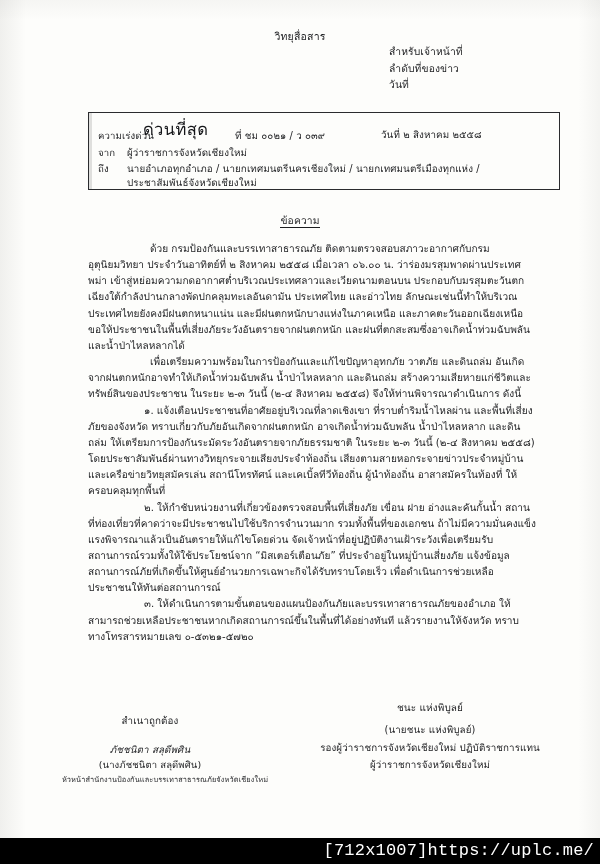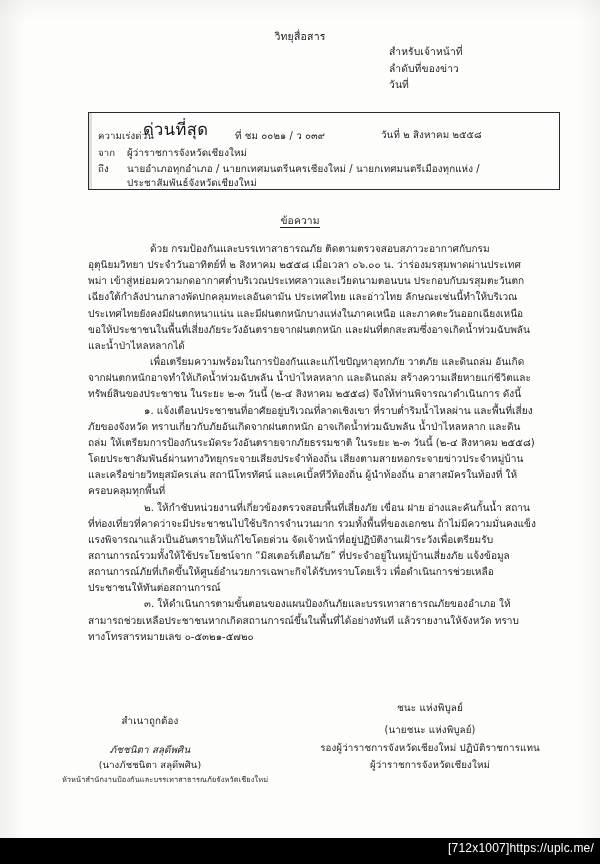--- a/index.html
+++ b/index.html
@@ -215,22 +215,22 @@
     left: 0;
     top: 838px;
     width: 600px;
     height: 26px;
     background: #000000;
   }
   .viewer-caption {
     position: absolute;
     right: 6px;
     top: 841px;
-    font-family: Liberation Sans, sans-serif;
-    font-size: 12px;
+    font-family: Liberation Mono, monospace;
+    font-size: 17px;
     color: #ffffff;
     letter-spacing: 0.2px;
     white-space: nowrap;
   }
 </style>
 </head>
 <body>
 
 <div class="viewport">
 

